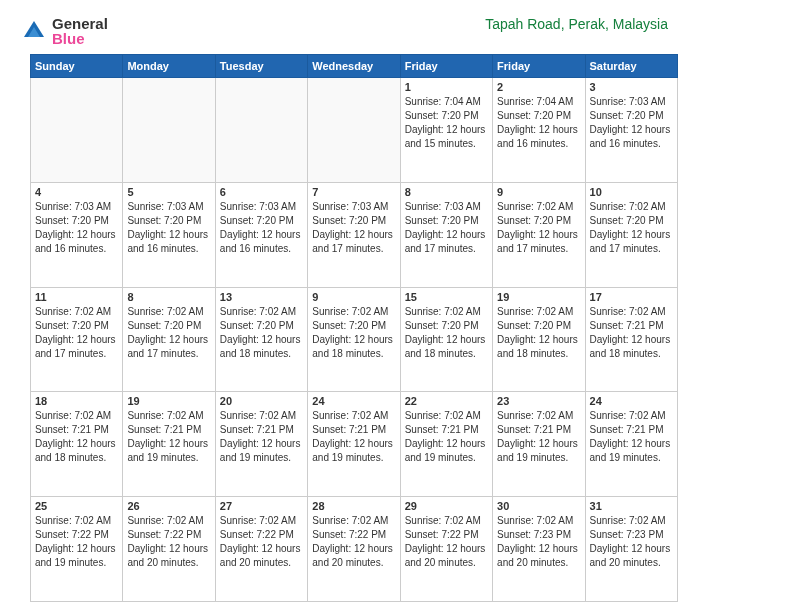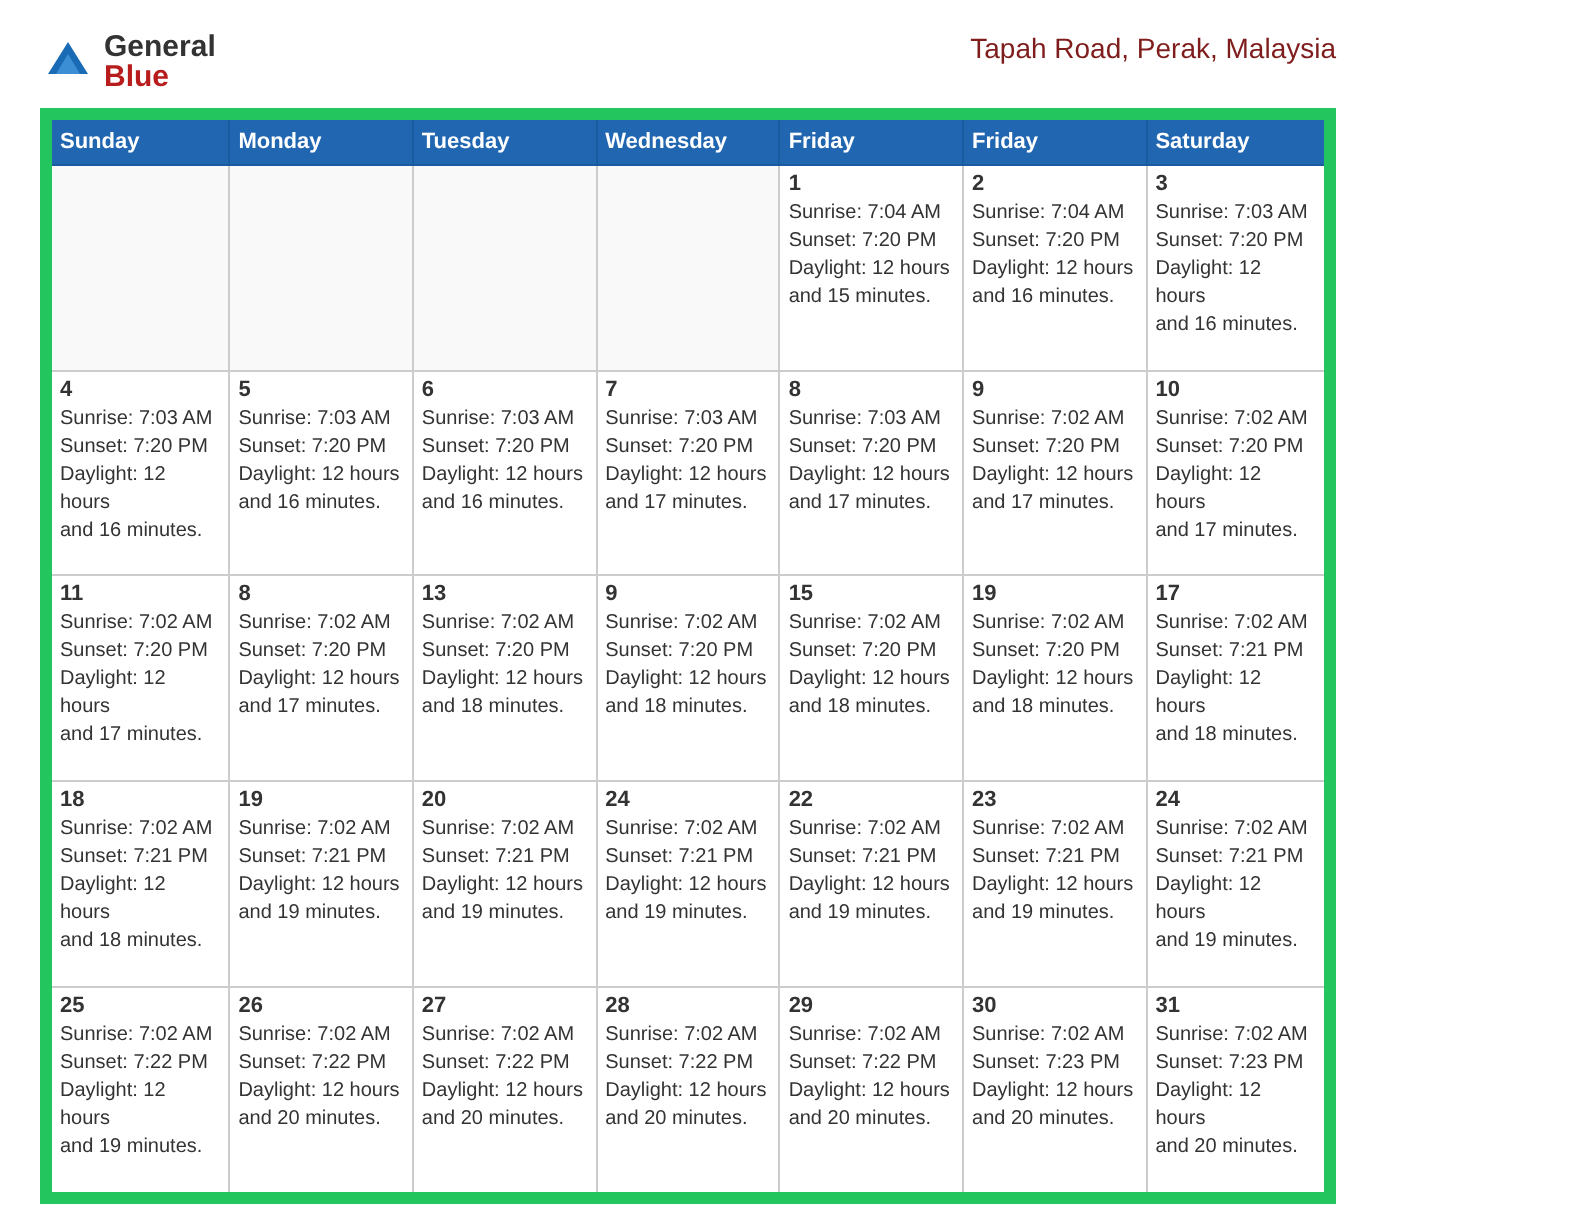--- a/index.html
+++ b/index.html
@@ -34,46 +34,47 @@
       line-height: 1;
     }
     .logo-general {
       font-size: 15px;
       font-weight: bold;
       color: #333;
     }
     .logo-blue {
       font-size: 15px;
       font-weight: bold;
-      color: #b91c1c;
+      color: #ec4899;
     }
     .logo-icon {
       width: 28px;
       height: 28px;
     }
     .title-block {
       text-align: right;
     }
     .month-title {
       font-size: 32px;
       font-weight: bold;
       color: #333;
       line-height: 1.1;
     }
     .location-title {
       font-size: 14px;
-      color: #7f1d1d;
+      color: #15803d;
       font-weight: normal;
     }
     .calendar {
       flex: 1;
-      border: 6px solid #22c55e;
+      border: 1px solid #22c55e;
       border-collapse: collapse;
       width: 100%;
       table-layout: fixed;
+      margin-left: 10px;
     }
     .calendar th {
       background-color: #2166b0;
       color: #fff;
       font-size: 11px;
       font-weight: bold;
       padding: 5px 4px;
       text-align: left;
       border: 1px solid #1a5a9e;
     }

